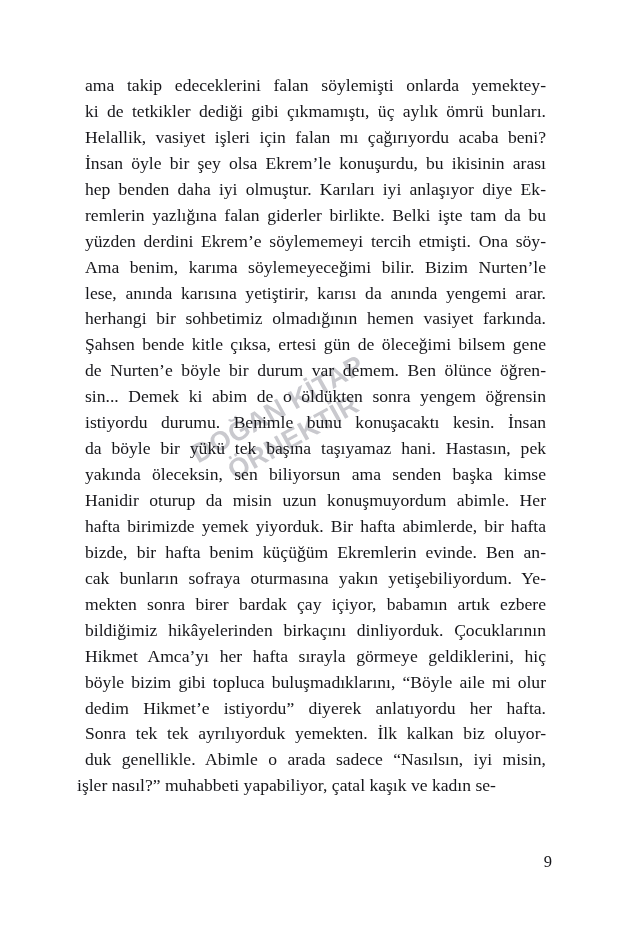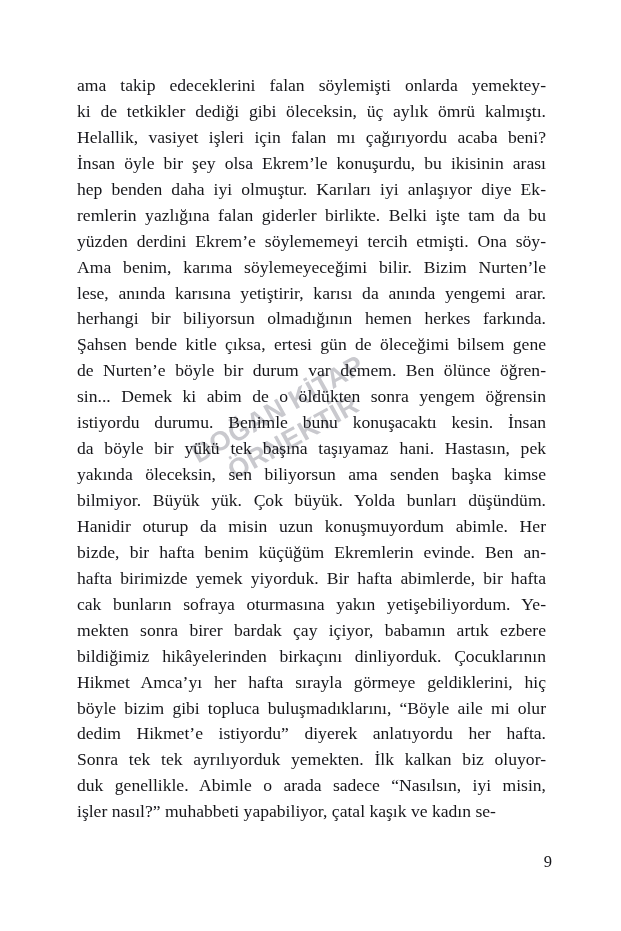--- a/index.html
+++ b/index.html
@@ -68,20 +68,21 @@
     display: block;
     white-space: nowrap;
     height: 25.95px;
     line-height: 25.95px;
   }
   
   .line.justified {
     text-align: justify;
     text-align-last: justify;
     white-space: normal;
+    margin-left: 8px;
   }
   .line.last {
     text-align: left;
     text-align-last: left;
     white-space: normal;
   }
 
   
   #page-number {
     position: absolute;
@@ -100,39 +101,38 @@
 <div id="page">
 
   <div id="watermark">
     <span class="wm-line-1">DOĞAN KİTAP</span>
     <span class="wm-line-2">ÖRNEKTİR</span>
   </div>
 
   <div id="text-block">
     <p class="para">
         <span class="line justified">ama takip edeceklerini falan söylemişti onlarda yemektey-</span>
-        <span class="line justified">ki de tetkikler dediği gibi öleceksin, üç aylık ömrü kalmıştı.</span>
+        <span class="line justified">ki de tetkikler dediği gibi çıkmamıştı, üç aylık ömrü bunları.</span>
         <span class="line justified">Helallik, vasiyet işleri için falan mı çağırıyordu acaba beni?</span>
         <span class="line justified">İnsan öyle bir şey olsa Ekrem’le konuşurdu, bu ikisinin arası</span>
         <span class="line justified">hep benden daha iyi olmuştur. Karıları iyi anlaşıyor diye Ek-</span>
         <span class="line justified">remlerin yazlığına falan giderler birlikte. Belki işte tam da bu</span>
         <span class="line justified">yüzden derdini Ekrem’e söylememeyi tercih etmişti. Ona söy-</span>
         <span class="line justified">Ama benim, karıma söylemeyeceğimi bilir. Bizim Nurten’le</span>
         <span class="line justified">lese, anında karısına yetiştirir, karısı da anında yengemi arar.</span>
-        <span class="line justified">herhangi bir biliyorsun olmadığının hemen herkes farkında.</span>
+        <span class="line justified">herhangi bir sohbetimiz olmadığının hemen vasiyet farkında.</span>
         <span class="line justified">Şahsen bende kitle çıksa, ertesi gün de öleceğimi bilsem gene</span>
         <span class="line justified">de Nurten’e böyle bir durum var demem. Ben ölünce öğren-</span>
         <span class="line justified">sin... Demek ki abim de o öldükten sonra yengem öğrensin</span>
         <span class="line justified">istiyordu durumu. Benimle bunu konuşacaktı kesin. İnsan</span>
         <span class="line justified">da böyle bir yükü tek başına taşıyamaz hani. Hastasın, pek</span>
         <span class="line justified">yakında öleceksin, sen biliyorsun ama senden başka kimse</span>
-        <span class="line justified">bilmiyor. Büyük yük. Çok büyük. Yolda bunları düşündüm.</span>
         <span class="line justified">Hanidir oturup da misin uzun konuşmuyordum abimle. Her</span>
+        <span class="line justified">hafta birimizde yemek yiyorduk. Bir hafta abimlerde, bir hafta</span>
         <span class="line justified">bizde, bir hafta benim küçüğüm Ekremlerin evinde. Ben an-</span>
-        <span class="line justified">hafta birimizde yemek yiyorduk. Bir hafta abimlerde, bir hafta</span>
         <span class="line justified">cak bunların sofraya oturmasına yakın yetişebiliyordum. Ye-</span>
         <span class="line justified">mekten sonra birer bardak çay içiyor, babamın artık ezbere</span>
         <span class="line justified">bildiğimiz hikâyelerinden birkaçını dinliyorduk. Çocuklarının</span>
         <span class="line justified">Hikmet Amca’yı her hafta sırayla görmeye geldiklerini, hiç</span>
         <span class="line justified">böyle bizim gibi topluca buluşmadıklarını, “Böyle aile mi olur</span>
         <span class="line justified">dedim Hikmet’e istiyordu” diyerek anlatıyordu her hafta.</span>
         <span class="line justified">Sonra tek tek ayrılıyorduk yemekten. İlk kalkan biz oluyor-</span>
         <span class="line justified">duk genellikle. Abimle o arada sadece “Nasılsın, iyi misin,</span>
         <span class="line last">işler nasıl?” muhabbeti yapabiliyor, çatal kaşık ve kadın se-</span>
       </p>

